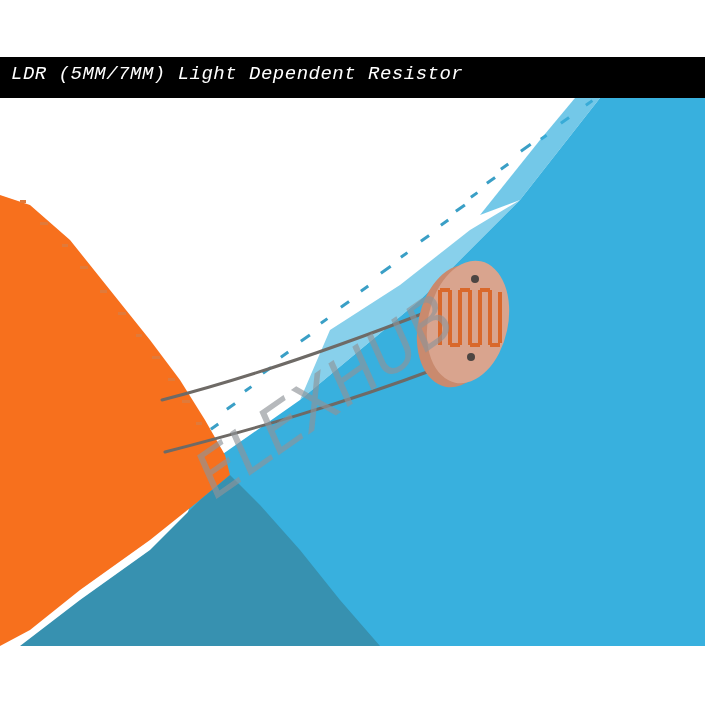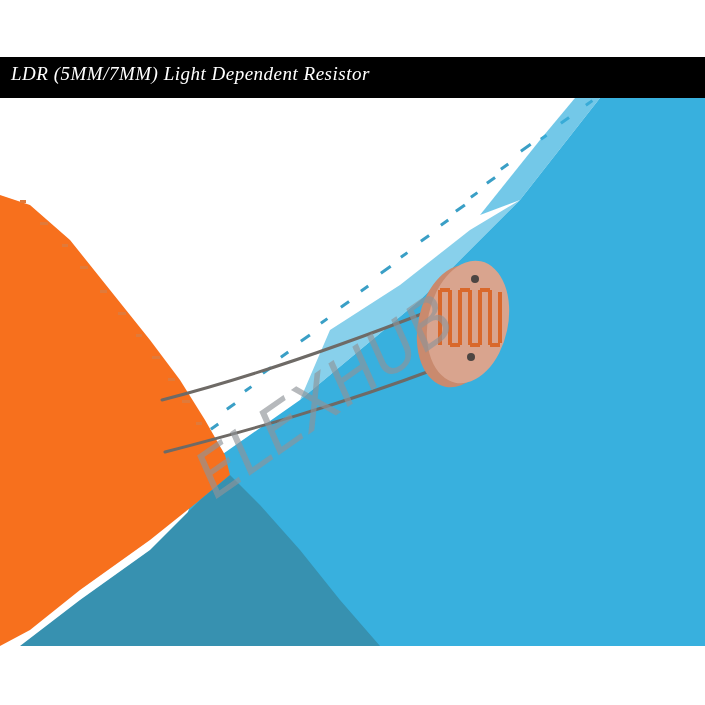--- a/index.html
+++ b/index.html
@@ -1,18 +1,18 @@
 <!DOCTYPE html>
 <html><head>
   <meta charset="utf-8">
   <style>
     html, body { margin: 0; padding: 0; }
     body { width: 705px; height: 705px; background: #ffffff; position: relative; overflow: hidden; font-family: "DejaVu Sans", sans-serif; }
     .banner { position: absolute; left: 0; top: 57px; width: 705px; height: 41px; background: #000000; }
-    .banner-title { position: absolute; left: 11px; top: 6px; color: #ffffff; font-family: Liberation Serif, serif; font-style: oblique; font-size: 19px; letter-spacing: 0.5px; white-space: nowrap; }
+    .banner-title { position: absolute; left: 11px; top: 6px; color: #ffffff; font-family: Liberation Mono, monospace; font-style: oblique; font-size: 19px; letter-spacing: 0.5px; white-space: nowrap; }
     .scene { position: absolute; left: 0; top: 98px; width: 705px; height: 548px; }
     .scene svg { display: block; }
     .caption-area { position: absolute; left: 0; top: 646px; width: 705px; height: 59px; background: #ffffff; }
   </style>
 </head>
 <body>
 
 <div class="banner">
   <span class="banner-title">LDR (5MM/7MM) Light Dependent Resistor</span>
 </div>

